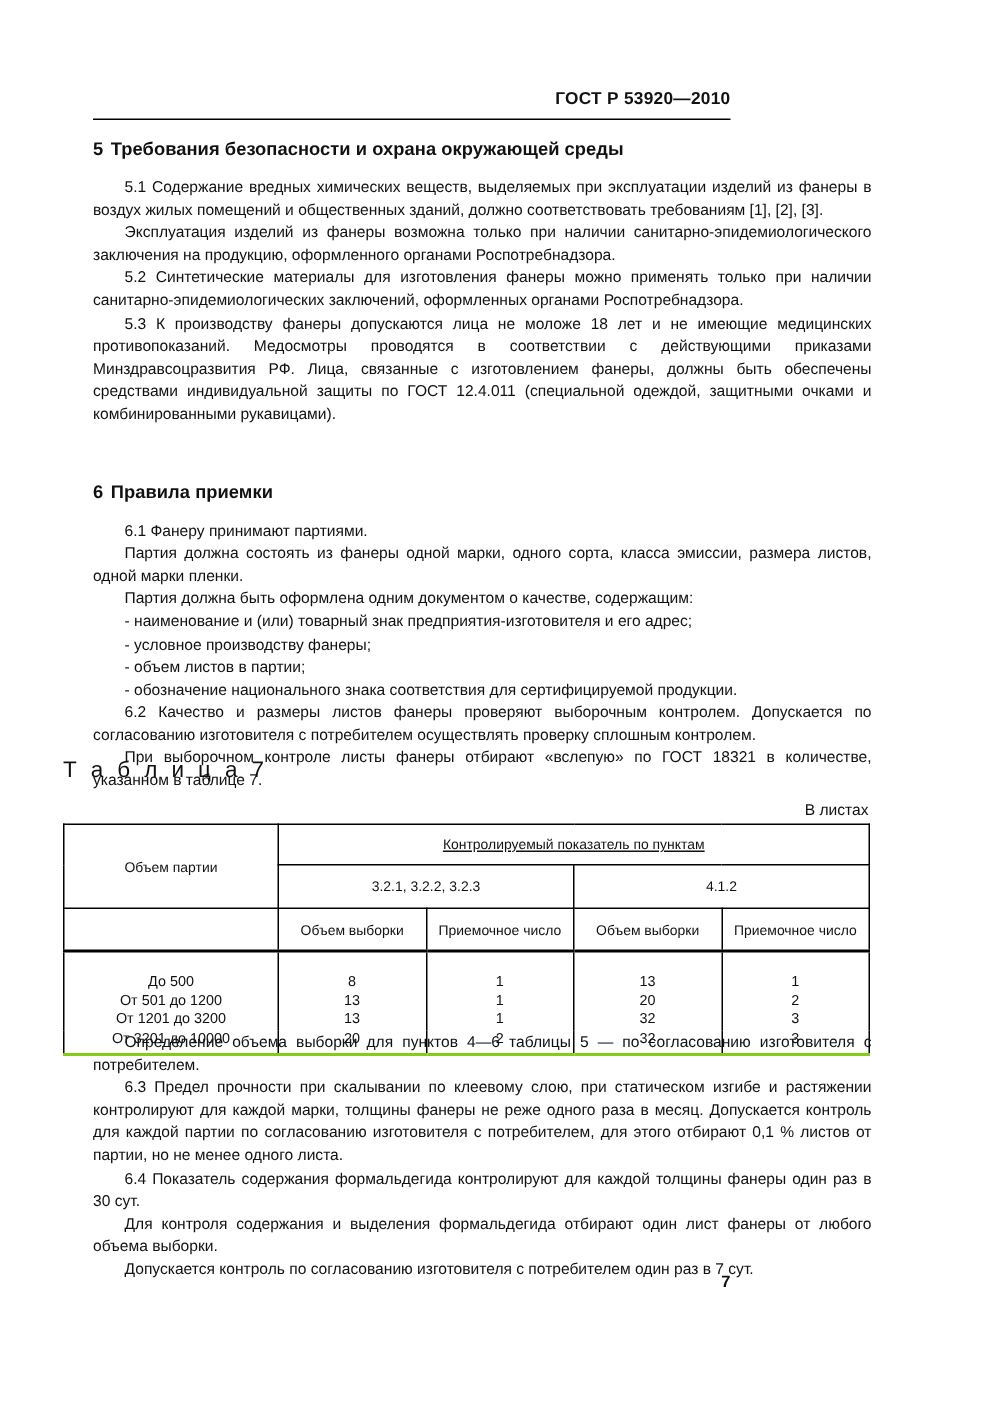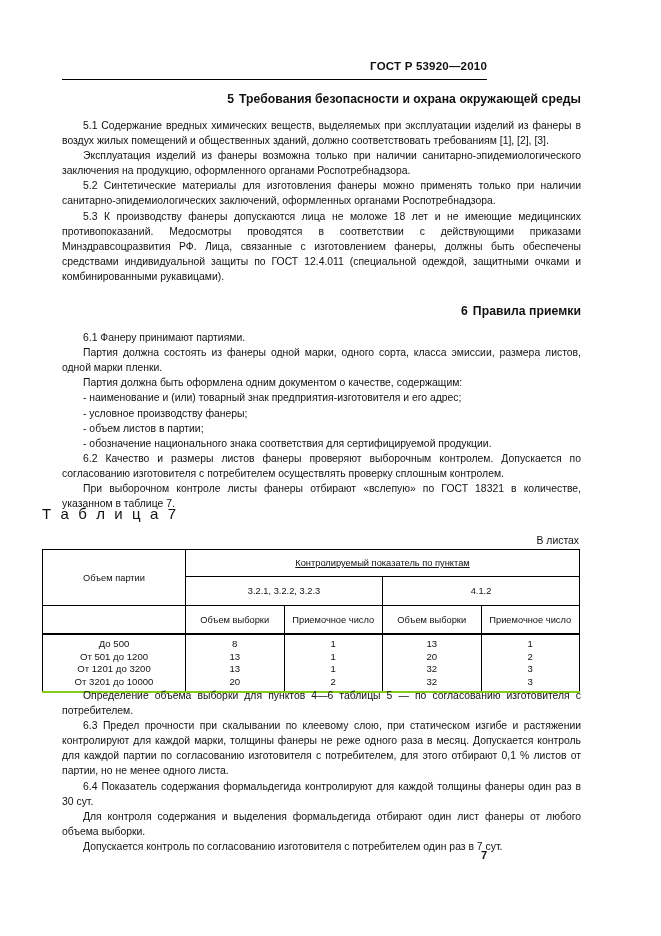--- a/index.html
+++ b/index.html
@@ -57,27 +57,26 @@
     width: 519px;
   }
 
   h2.section-heading {
     font-size: 12.2px;
     font-weight: bold;
     margin: 0 0 11px 0;
     padding: 0;
     line-height: 15px;
     letter-spacing: 0.05px;
-    text-align: right;
   }
   h2.section-heading .num {
     margin-right: 5px;
   }
   .section-heading.second {
-    margin-top: 20px;
+    margin-top: 37px;
   }
 
   p.para {
     margin: 0;
     padding: 0;
     font-size: 10.4px;
     line-height: 15.1px;
     text-align: justify;
     text-indent: 21px;
     text-justify: inter-word;
@@ -139,21 +138,21 @@
     border-bottom-width: 2px;
   }
   table.data tbody tr td {
     border-top: none;
     border-bottom: none;
     height: 12.6px;
     line-height: 12.6px;
     font-size: 9.6px;
   }
   table.data tbody tr:first-child td {
-    padding-top: 3px;
+    padding-top: 14px;
   }
   table.data tbody tr:last-child td {
     padding-bottom: 3px;
     border-bottom: 2px solid #84cc16;
   }
   table.data .rowspan-head {
     vertical-align: middle;
   }
 
   

